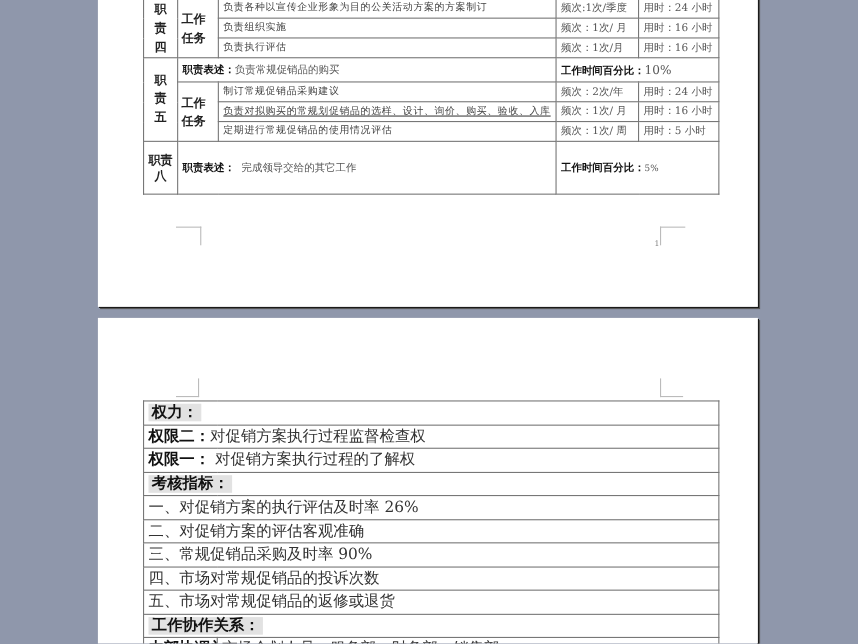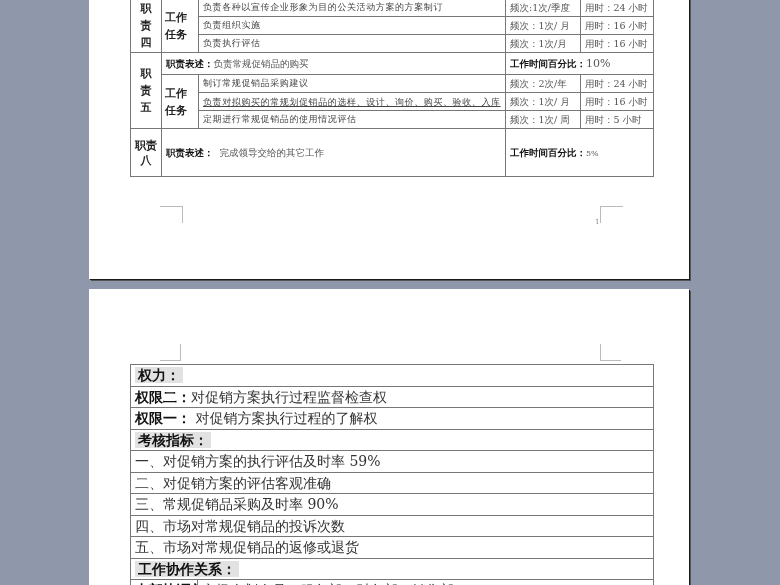--- a/index.html
+++ b/index.html
@@ -115,21 +115,21 @@
     <tr>
           <td colspan="2"><span class="b">权限二：</span><span>对促销方案执行过程监督检查权</span></td>
         </tr>
     <tr>
           <td colspan="2"><span class="b">权限一：</span><span> 对促销方案执行过程的了解权</span></td>
         </tr>
     <tr>
           <td colspan="2"><span class="b hl">考核指标：</span></td>
         </tr>
     <tr>
-          <td colspan="2">一、对促销方案的执行评估及时率 59%</td>
+          <td colspan="2">一、对促销方案的执行评估及时率 26%</td>
         </tr>
     <tr>
           <td colspan="2">二、对促销方案的评估客观准确</td>
         </tr>
     <tr>
           <td colspan="2">三、常规促销品采购及时率 90%</td>
         </tr>
     <tr>
           <td colspan="2">四、市场对常规促销品的投诉次数</td>
         </tr>

